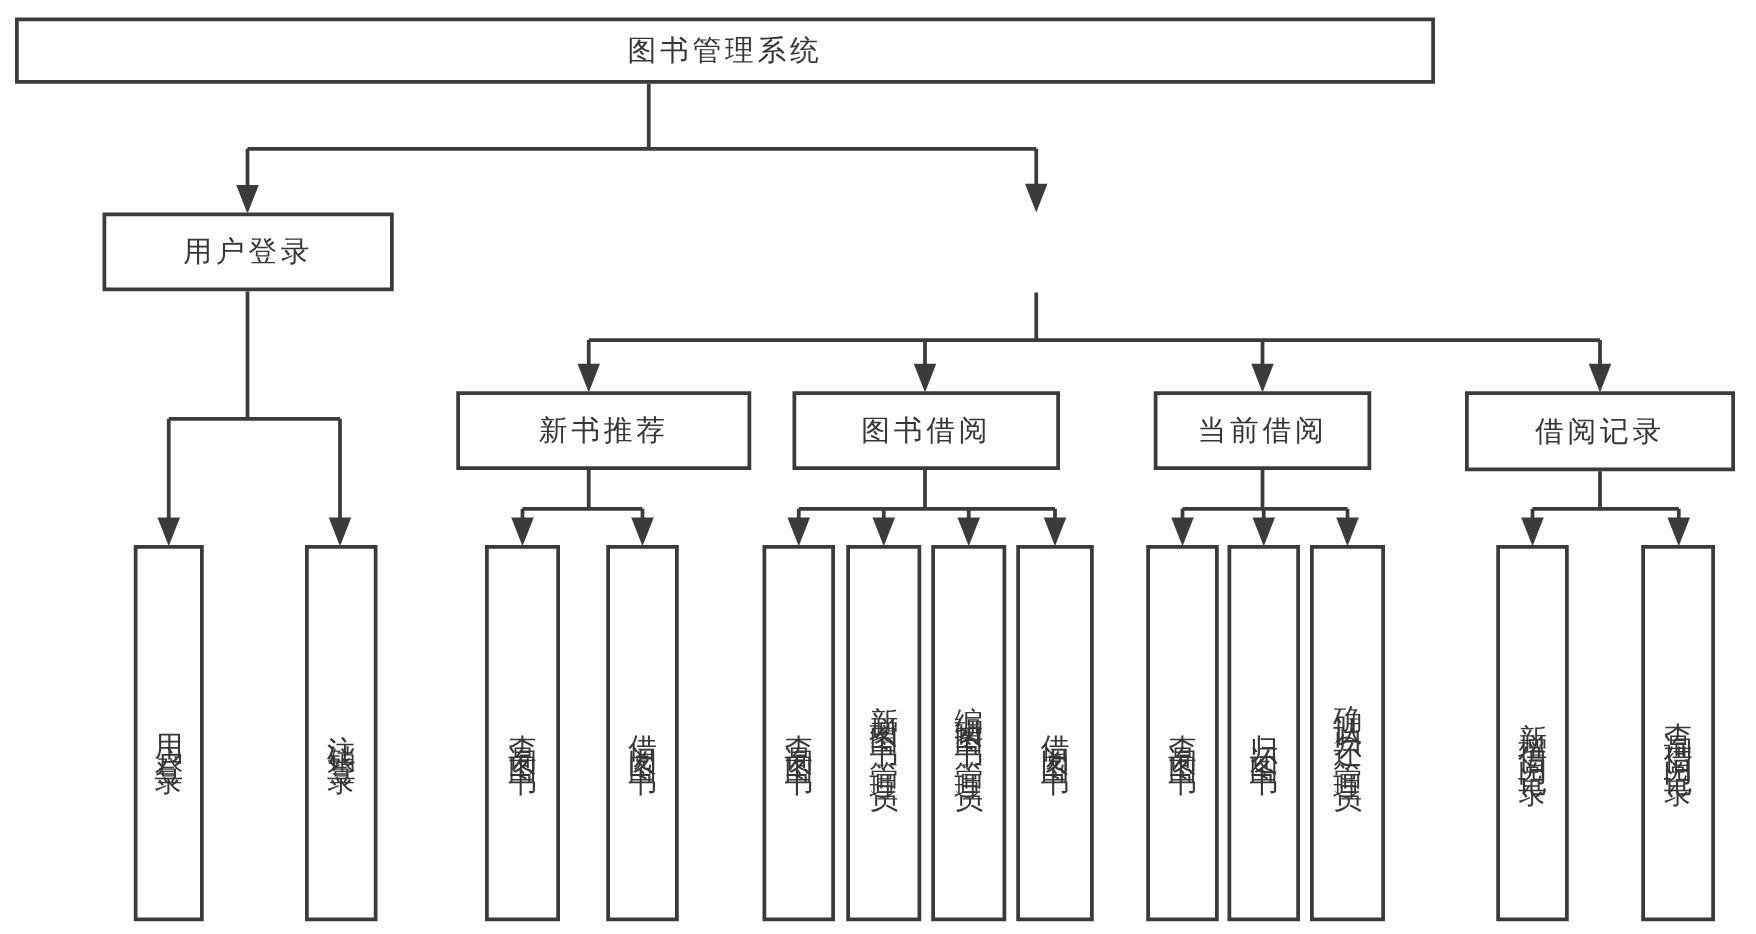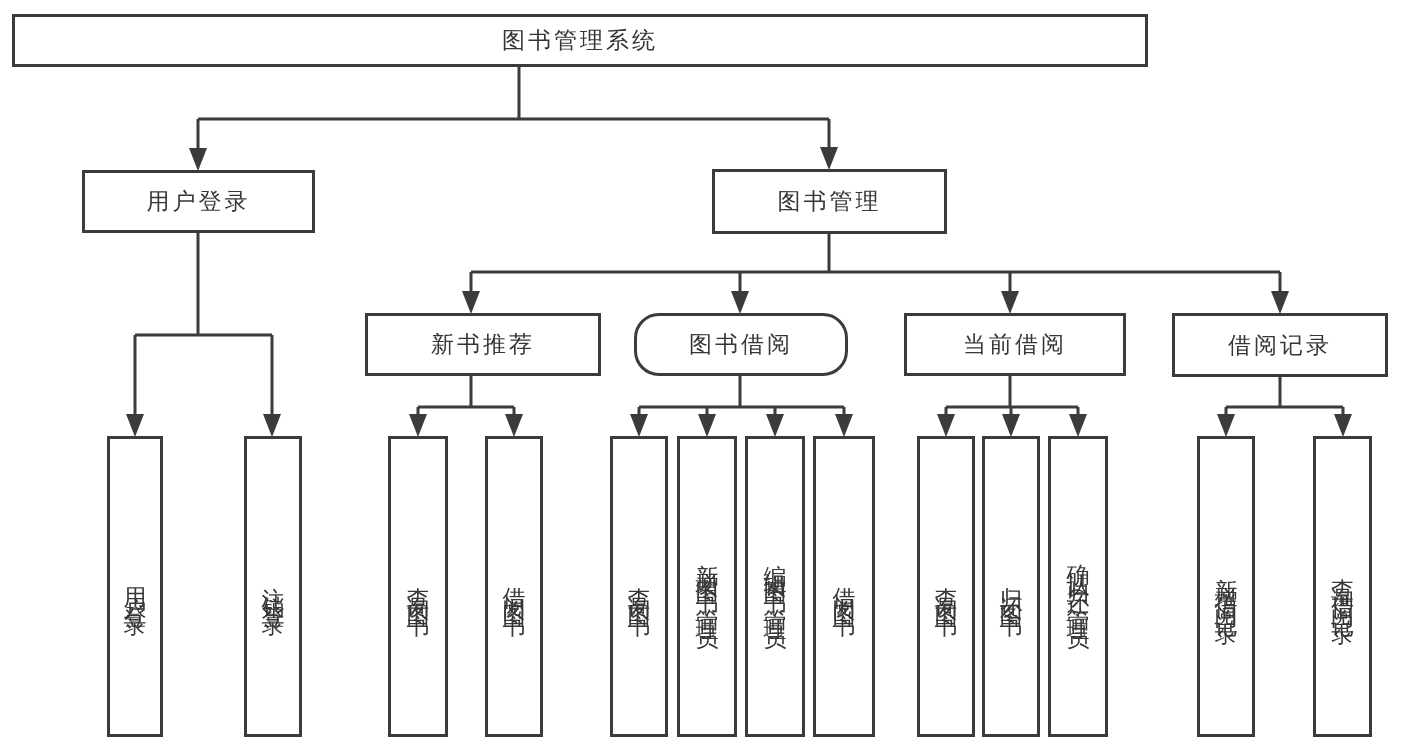--- a/index.html
+++ b/index.html
@@ -70,31 +70,28 @@
     <polygon points="1334,414 1352,414 1343,437"></polygon>
   </svg>
 
   <div class="box h-box" style="left:12px;top:14px;width:1136px;height:53px;">
     <span>图书管理系统</span>
   </div>
 
   <div class="box h-box" style="left:82px;top:170px;width:233px;height:63px;">
     <span>用户登录</span>
   </div>
-  <div class="box h-box" style="left:712px;top:169px;width:235px;height:65px;">
-    <span>图书管理</span>
-  </div>
 
   <div class="box h-box" style="left:365px;top:313px;width:236px;height:63px;">
     <span>新书推荐</span>
   </div>
-  <div class="box h-box" style="left:634px;top:313px;width:214px;height:63px;border-radius:25px;">
+  <div class="box h-box" style="left:634px;top:313px;width:214px;height:63px;">
     <span>图书借阅</span>
   </div>
-  <div class="box h-box" style="left:904px;top:313px;width:222px;height:63px;text-align:right;">
+  <div class="box h-box" style="left:923px;top:313px;width:174px;height:63px;text-align:right;">
     <span>当前借阅</span>
   </div>
   <div class="box h-box" style="left:1172px;top:313px;width:216px;height:64px;">
     <span>借阅记录</span>
   </div>
 
   <div class="box v-box" style="left:107px;top:436px;width:56px;height:301px;">
     <span class="vtext">用户登录</span>
   </div>
   <div class="box v-box" style="left:244px;top:436px;width:58px;height:301px;">

